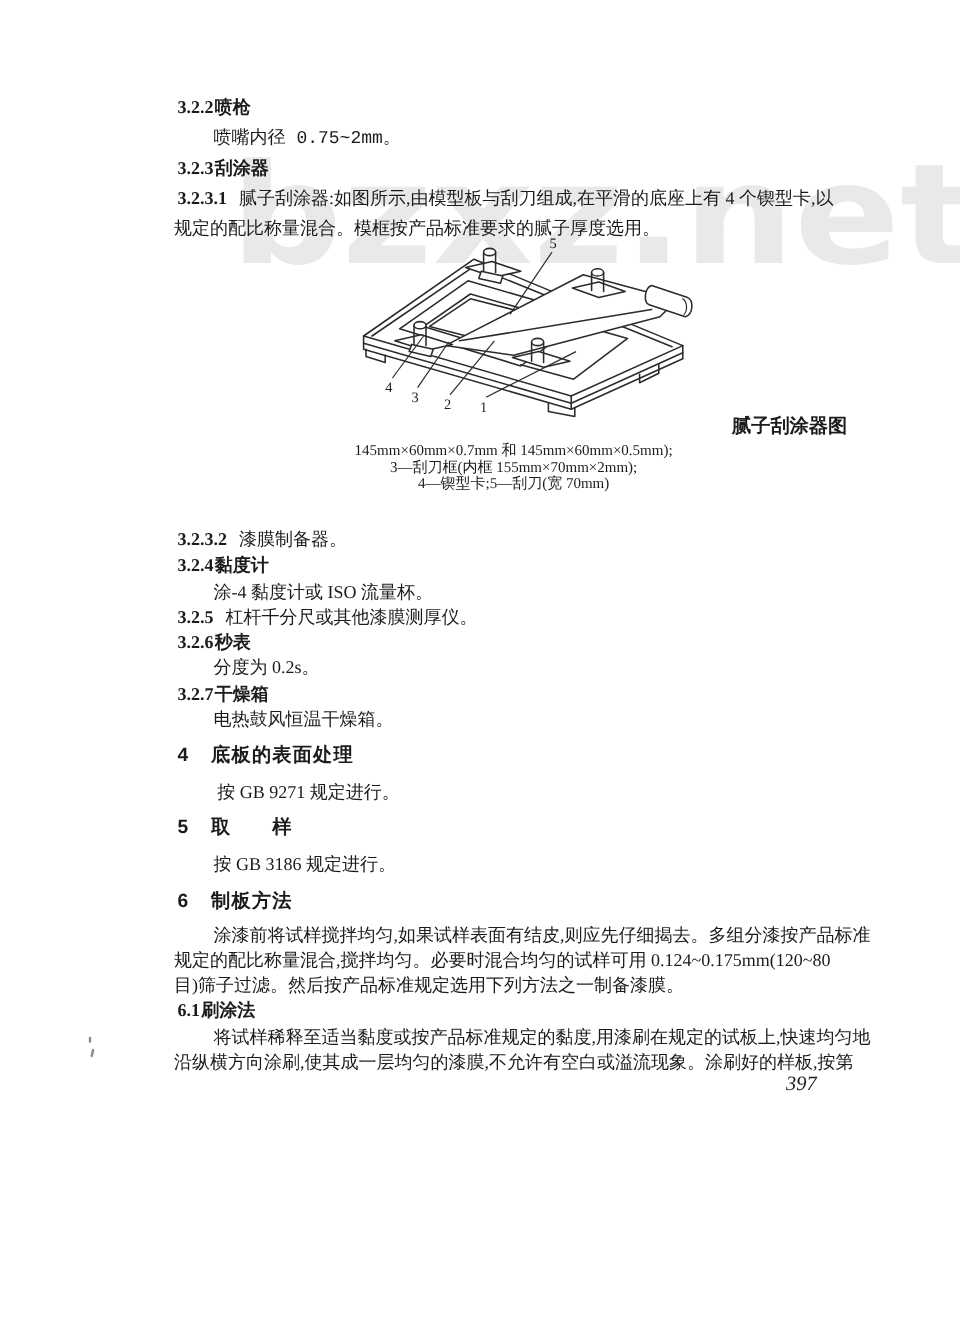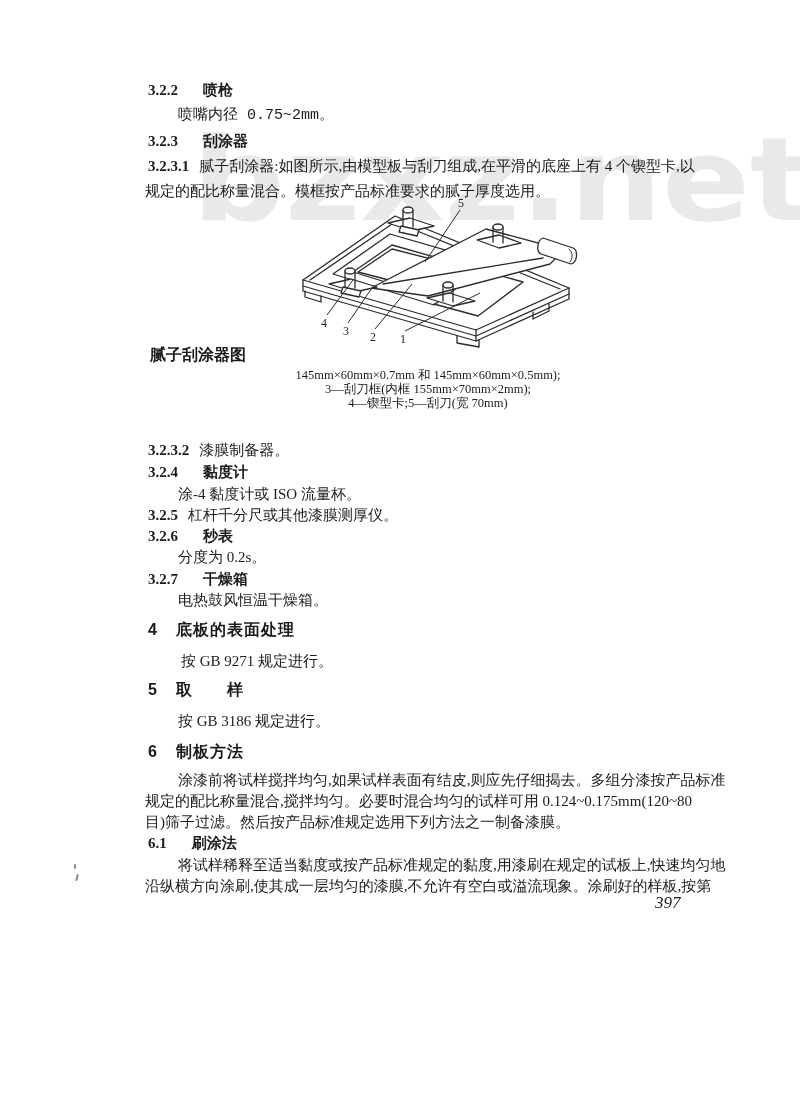--- a/index.html
+++ b/index.html
@@ -5,25 +5,25 @@
   * { box-sizing: border-box; }
   html, body { margin: 0; padding: 0; background: #ffffff; }
   .page {
     position: relative; width: 800px; height: 1103px;
     background: #ffffff; overflow: hidden; margin: 0 auto;
     font-family: "Liberation Serif", "DejaVu Serif", serif;
     color: #1b1b1b;
   }
   .t { position: absolute; white-space: nowrap; font-size: 15px; line-height: 1.25; z-index: 2; }
   .hd { font-weight: bold; }
-  .num { font-weight: bold; margin-right: 25px; }
+  .num { font-weight: bold; margin-right: 1px; }
   .inum { font-weight: bold; margin-right: 10px; }
   .big { font-size: 16px; font-weight: bold; font-family: "Liberation Sans", "DejaVu Sans", sans-serif; letter-spacing: 1px; }
   .big .num { margin-right: 18px; }
-  .cap { position: absolute; left: 150px; width: 556px; text-align: left; font-weight: bold; font-size: 16px; z-index: 2; }
+  .cap { position: absolute; left: 150px; width: 556px; text-align: right; font-weight: bold; font-size: 16px; z-index: 2; }
   .legend { position: absolute; left: 150px; width: 556px; text-align: center; font-size: 12.5px; z-index: 2; }
   .legend div { line-height: 14px; }
   .wm {
     position: absolute; left: 192px; top: 122px; z-index: 1;
     font-family: "DejaVu Sans", "Liberation Sans", sans-serif;
     font-weight: bold; font-size: 116px; line-height: 1;
     color: #e9e9e9; transform: scaleX(1.12); transform-origin: left top;
     user-select: none;
   }
   .pgnum { font-style: italic; font-size: 17px; }

